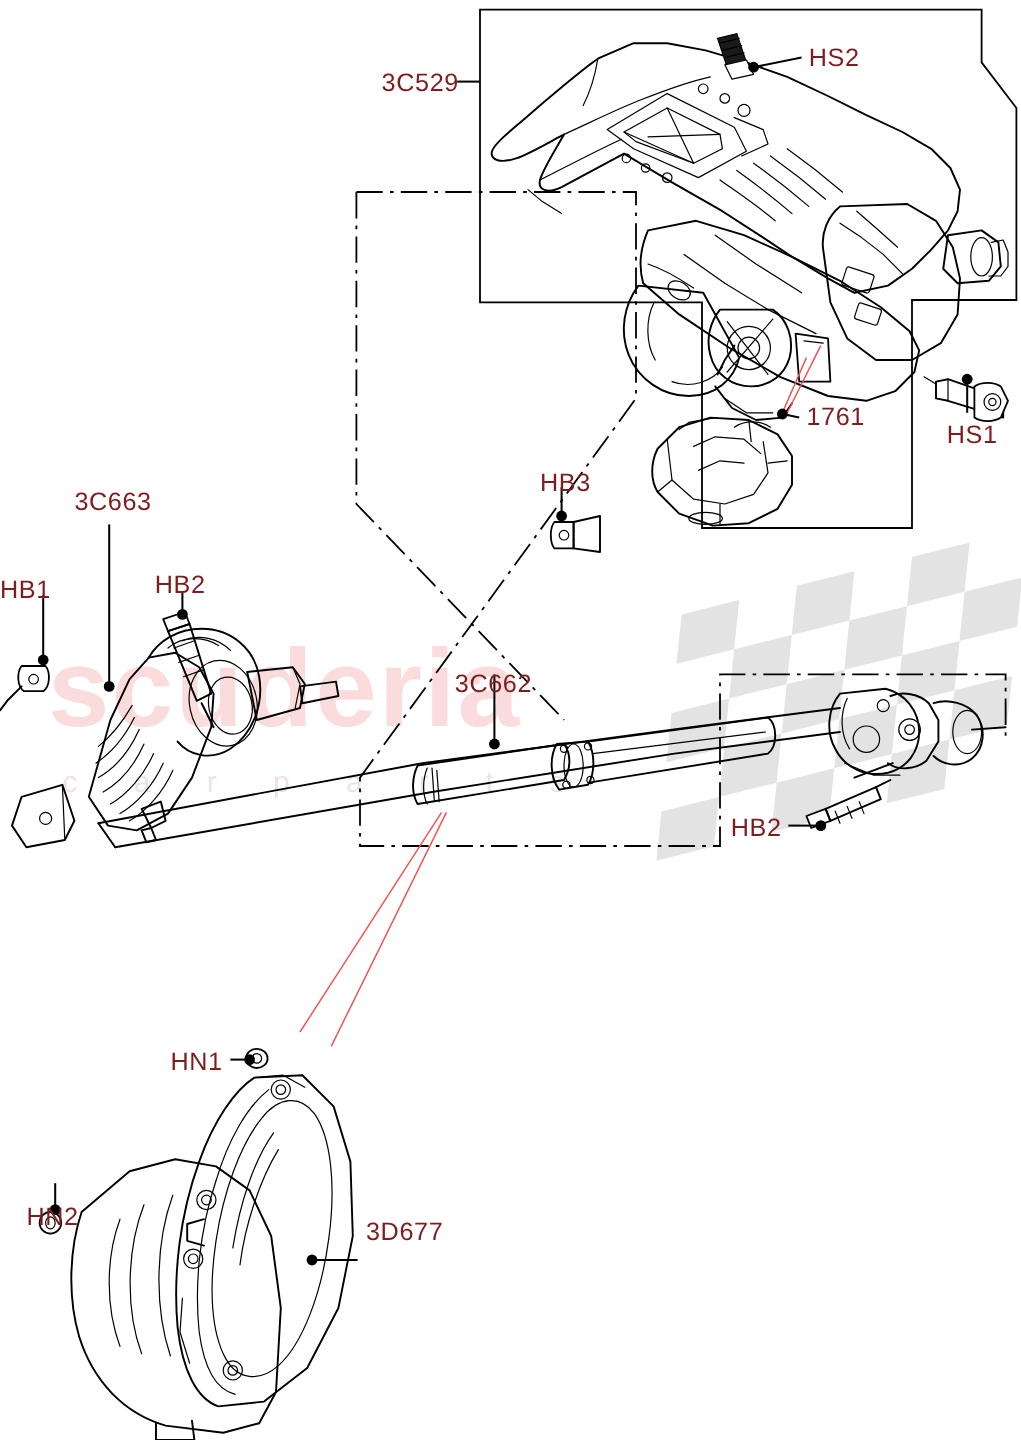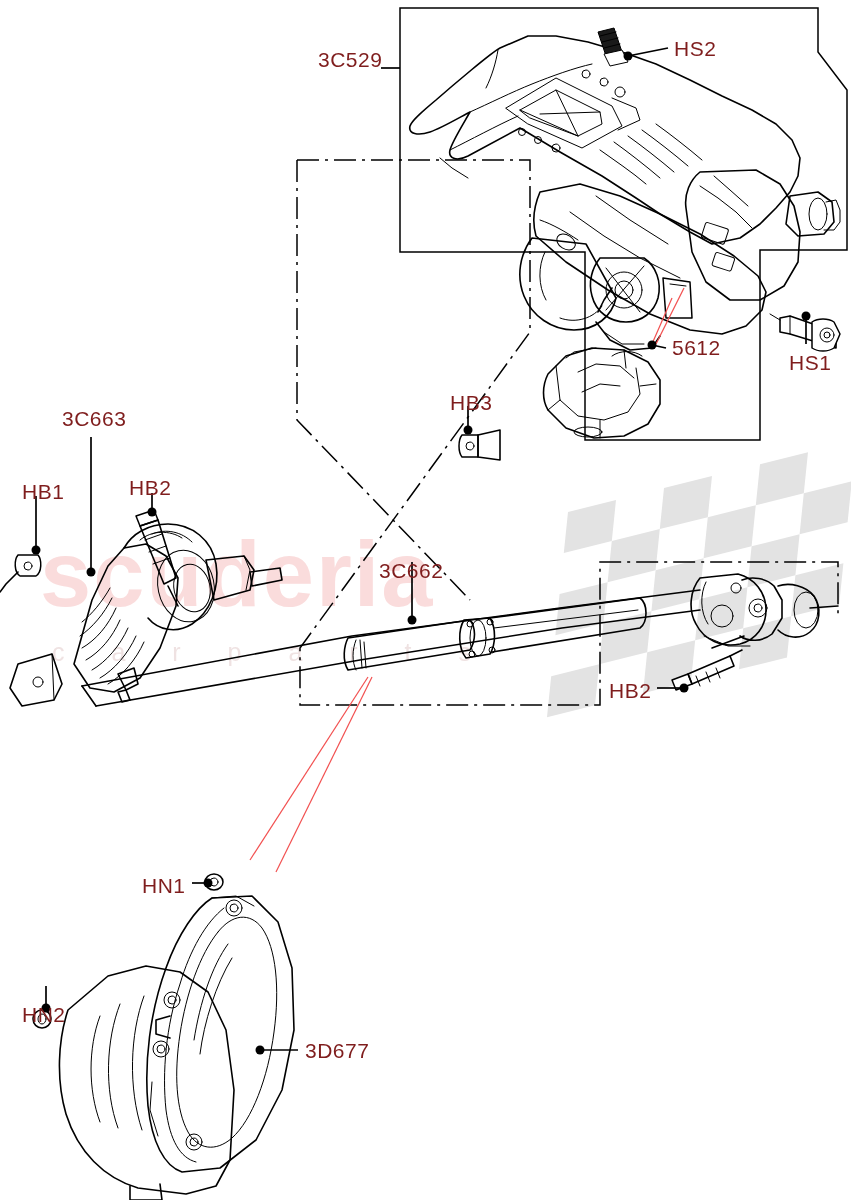--- a/index.html
+++ b/index.html
@@ -361,27 +361,27 @@
       <circle class="dot" cx="208" cy="883" r="4.5"></circle>
 
       <path class="ld" d="M46 986 L46 1006"></path>
       <circle class="dot" cx="46" cy="1008" r="4.5"></circle>
 
       <path class="ld" d="M298 1050 L262 1050"></path>
       <circle class="dot" cx="260" cy="1050" r="4.5"></circle>
     </g>
   </svg>
 
-  <div class="lbl" style="left:318px;top:49px">3C529</div>
+  <div class="lbl" style="left:318px;top:59px">3C529</div>
   <div class="lbl" style="left:674px;top:38px">HS2</div>
   <div class="lbl" style="left:789px;top:352px">HS1</div>
-  <div class="lbl" style="left:672px;top:337px">5612</div>
+  <div class="lbl" style="left:672px;top:337px">1761</div>
   <div class="lbl" style="left:450px;top:392px">HB3</div>
   <div class="lbl" style="left:62px;top:408px">3C663</div>
-  <div class="lbl" style="left:22px;top:481px">HB1</div>
+  <div class="lbl" style="left:0;top:481px">HB1</div>
   <div class="lbl" style="left:129px;top:477px">HB2</div>
   <div class="lbl" style="left:379px;top:560px">3C662</div>
   <div class="lbl" style="left:609px;top:680px">HB2</div>
   <div class="lbl" style="left:142px;top:875px">HN1</div>
   <div class="lbl" style="left:22px;top:1004px">HN2</div>
-  <div class="lbl" style="left:305px;top:1040px">3D677</div>
+  <div class="lbl" style="left:305px;top:1016px">3D677</div>
 
 </div>
 
 </body></html>

